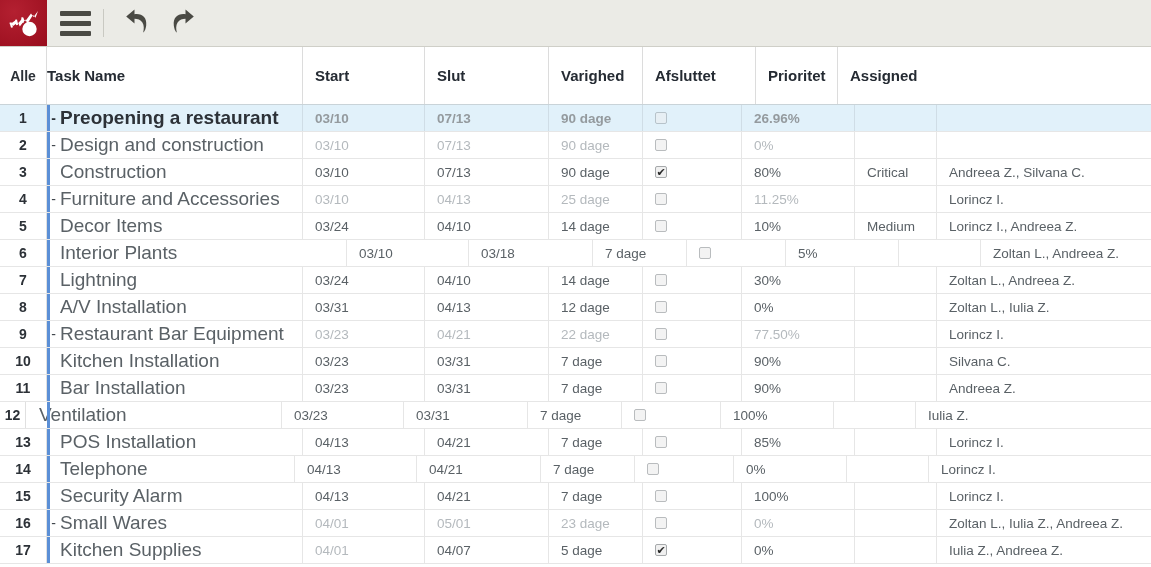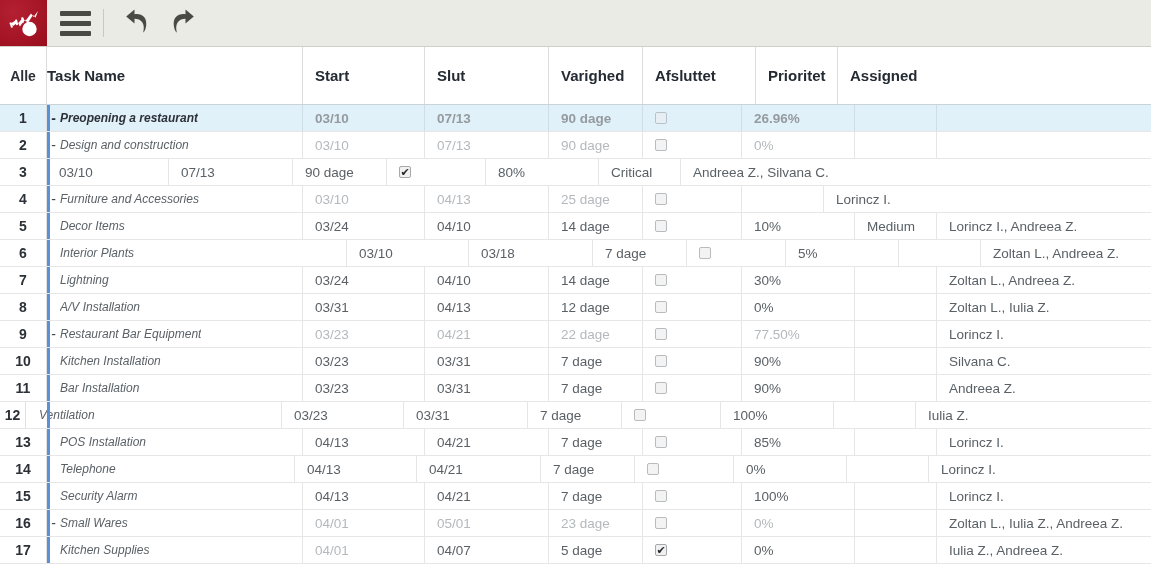--- a/index.html
+++ b/index.html
@@ -157,25 +157,24 @@
     text-align: center;
     font-size: 14px;
     line-height: 1;
     color: #41474d;
     cursor: pointer;
     user-select: none;
   }
   .toggle.empty { cursor: default; }
   .tasktext {
     color: #5a6166;
-    font-size: 12px;
+    font-size: 19px;
     white-space: nowrap;
     overflow: hidden;
     text-overflow: ellipsis;
-    font-style: italic;
   }
 
   
   .muted { color: #b4b9bd !important; }
 
   
   .row.selected .tasktext { font-weight: bold; color: #2c3137; }
   .row.selected .toggle { font-weight: bold; color: #2c3137; }
   .row.selected .val-bold { font-weight: bold; color: #949a9e; }
   .cbox {
@@ -321,20 +320,26 @@
         <div class="cell c-prioritet" style="width: 82px;">
           <span></span>
         </div>
         <div class="cell c-assigned last" style="width: 214px;">
           <span></span>
         </div>
       </div>
       <div class="row">
         <div class="rowbar"></div>
         <div class="cell c-alle" style="width: 47px;">3</div>
+        <div class="cell c-task" style="width: 256px;">
+          <div class="taskwrap lvl2">
+            <span class="toggle empty"></span>
+            <span class="tasktext">Construction</span>
+          </div>
+        </div>
         <div class="cell c-start" style="width: 122px;">
           <span>03/10</span>
         </div>
         <div class="cell c-slut" style="width: 124px;">
           <span>07/13</span>
         </div>
         <div class="cell c-varighed" style="width: 94px;">
           <span>90 dage</span>
         </div>
         <div class="cell c-milestone" style="width: 99px;">
@@ -366,20 +371,23 @@
         </div>
         <div class="cell c-slut" style="width: 124px;">
           <span class="muted">04/13</span>
         </div>
         <div class="cell c-varighed" style="width: 94px;">
           <span class="muted">25 dage</span>
         </div>
         <div class="cell c-milestone" style="width: 99px;">
           <span class="cbox"></span>
         </div>
+        <div class="cell c-afsluttet" style="width: 113px;">
+          <span class="muted">11.25%</span>
+        </div>
         <div class="cell c-prioritet" style="width: 82px;">
           <span></span>
         </div>
         <div class="cell c-assigned last" style="width: 214px;">
           <span>Lorincz I.</span>
         </div>
       </div>
       <div class="row">
         <div class="rowbar"></div>
         <div class="cell c-alle" style="width: 47px;">5</div>

